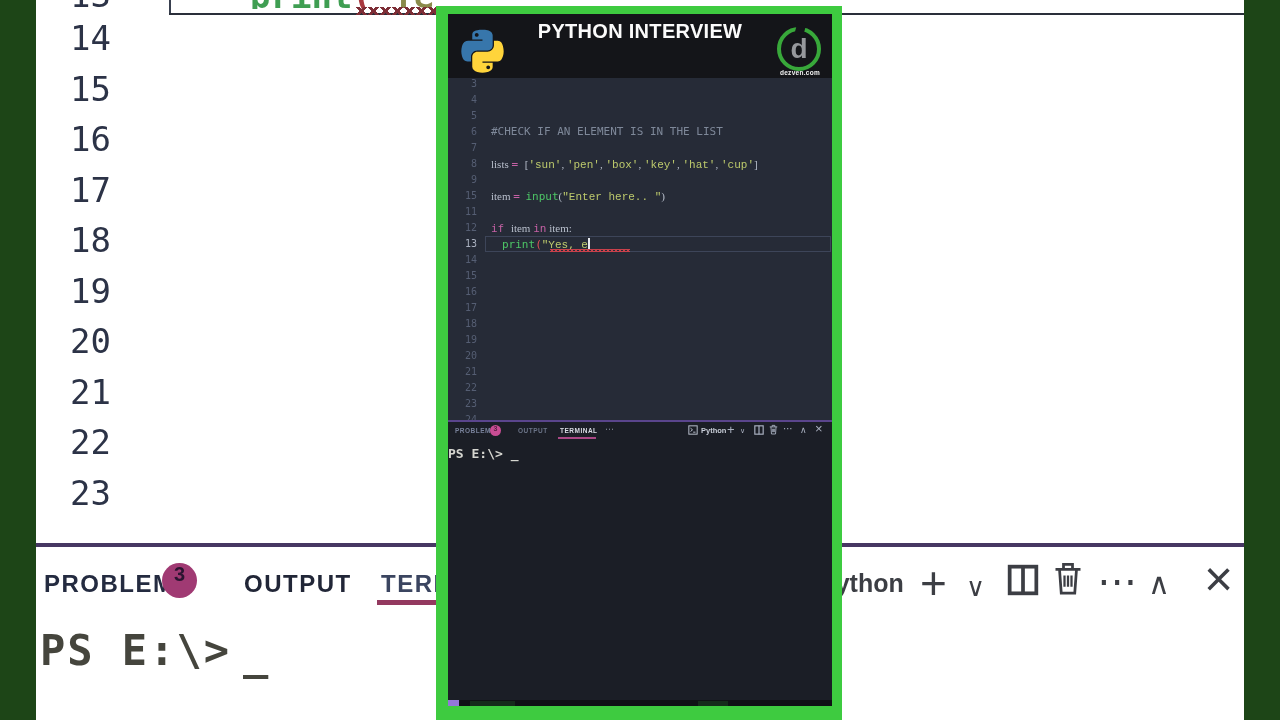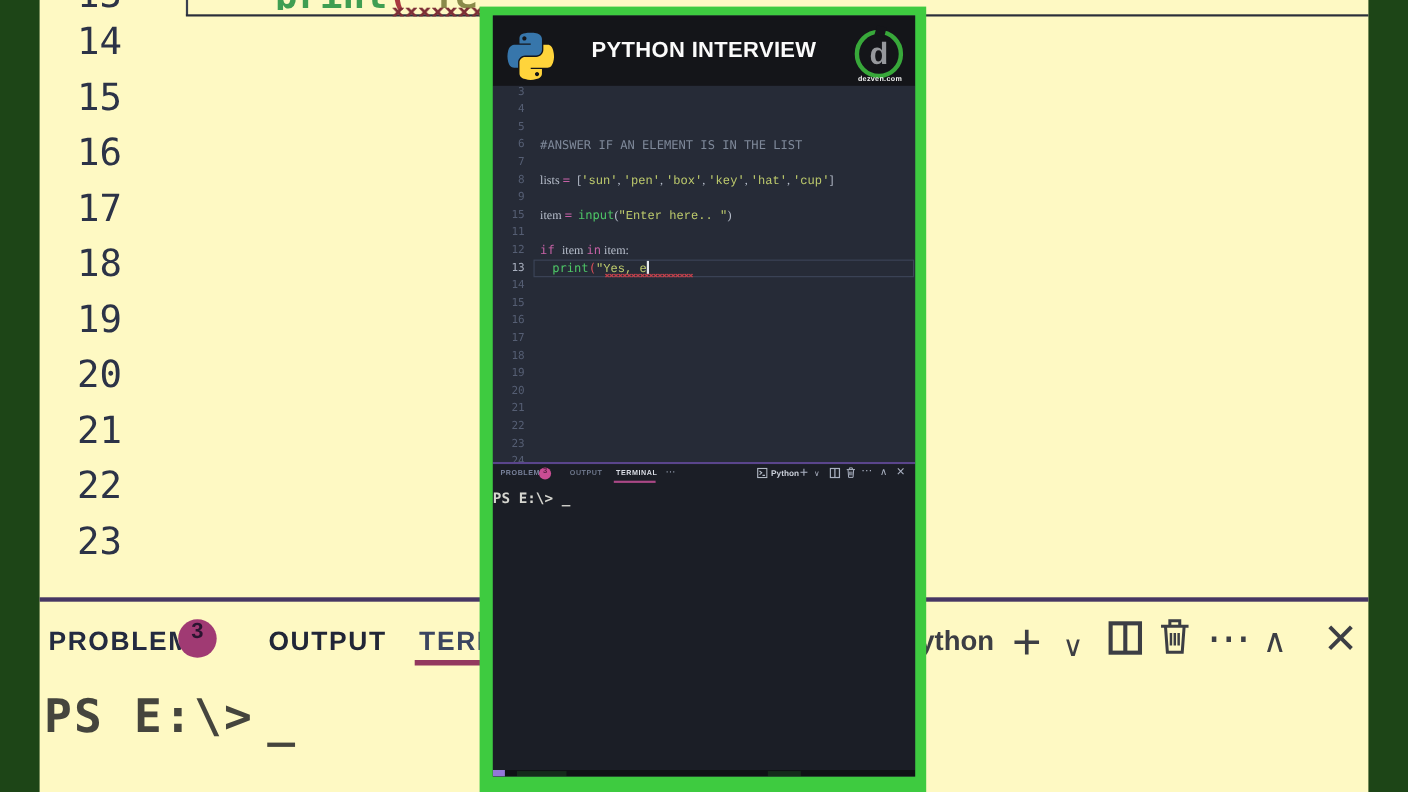--- a/index.html
+++ b/index.html
@@ -1,17 +1,17 @@
 <!DOCTYPE html>
 <html style="--frame-green: #3ecb40; --side-green: #1d4517; --editor-bg: #262b37; --header-bg: #141519; --panel-bg: #1b1e26; --divider-purple: #5a458c; --badge-pink: #c94d94; --tab-underline: #aa4886; --status-purple: #9377d8; --string: #bdca6c; --keyword: #c561a5; --function: #4dc566; --error: #e04f58; --comment: #7e8899; --squiggle-red: #c8414b; --python-blue: #3776ab; --python-yellow: #ffd43b;"><head>
 <meta charset="utf-8">
 <style>
   * { margin:0; padding:0; box-sizing:border-box; }
   html,body { width:1280px; height:720px; background:#101114; overflow:hidden; }
-  .stage { position:relative; width:1280px; height:720px; background:#fef9c3;
+  .stage { position:relative; width:1280px; height:720px; background:#ffffff;
            font-family:"Liberation Sans", sans-serif; }
 
   
   .strip { position:absolute; top:0; width:36px; height:720px; background:var(--side-green); }
   .strip.left { left:0; } .strip.right { left:1244px; }
 
   
   .bg-layer { position:absolute; inset:0; z-index:1; }
   .bg-box-v { position:absolute; left:169px; top:0; width:2px; height:14px; background:#39404f; }
   .bg-box-h { position:absolute; left:169px; top:13px; width:1075px; height:2px; background:#2a2f3a; }
@@ -42,21 +42,21 @@
   .bg-cursor { position:absolute; left:243px; top:630px; font:bold 42px "DejaVu Sans Mono", monospace; color:#45453d; }
 
   
   .frame { position:absolute; left:436px; top:6px; width:406px; height:714px; background:var(--frame-green); z-index:10; }
   .content { position:absolute; left:448px; top:14px; width:384px; height:692px; background:var(--editor-bg); overflow:hidden; z-index:11; }
 
   
   .vheader { position:absolute; left:0; top:0; width:384px; height:64px; background:var(--header-bg); z-index:5; }
   .py-logo { position:absolute; left:8px; top:15px; width:53px; height:53px; z-index:7; }
   .vtitle { position:absolute; left:56px; top:5px; width:272px; height:54px; z-index:6;
-            display:flex; flex-direction:column; justify-content:center; text-align:center;
+            display:flex; justify-content:center; text-align:center;
             font:bold 20px "Liberation Sans", sans-serif; letter-spacing:0.3px; line-height:25px; color:#fbfbfb; }
   .brand { position:absolute; left:326px; top:12px; width:52px; height:52px; z-index:6; }
   .brand-ring { position:absolute; left:3px; top:1px; width:44px; height:44px; border-radius:50%; border:4px solid #38a83a; }
   .brand-notch { position:absolute; left:22px; top:-2px; width:9px; height:9px; background:var(--header-bg); transform:rotate(15deg); }
   .brand-letter { position:absolute; left:0; top:0; width:50px; height:46px; display:flex; align-items:center; justify-content:center;
                   font:bold 28px "Liberation Sans", sans-serif; color:#96989c; }
   .brand-site { position:absolute; left:2px; bottom:2px; width:48px; text-align:center;
                 font:bold 6.5px "Liberation Sans", sans-serif; color:#f2f2f2; letter-spacing:0.3px; }
 
   
@@ -188,21 +188,21 @@
           <div class="code-line">
             <span class="ln">4</span>
             <span class="code"></span>
           </div>
           <div class="code-line">
             <span class="ln">5</span>
             <span class="code"></span>
           </div>
           <div class="code-line">
             <span class="ln">6</span>
-            <span class="code"><span class="tok-comment">#ANSWER IF AN ELEMENT IS IN THE LIST</span></span>
+            <span class="code"><span class="tok-comment">#CHECK IF AN ELEMENT IS IN THE LIST</span></span>
           </div>
           <div class="code-line">
             <span class="ln">7</span>
             <span class="code"></span>
           </div>
           <div class="code-line">
             <span class="ln">8</span>
             <span class="code"><span class="tok-plain">lists </span><span class="tok-keyword">= </span><span class="tok-plain">[</span><span class="tok-string">'sun'</span><span class="tok-plain">, </span><span class="tok-string">'pen'</span><span class="tok-plain">, </span><span class="tok-string">'box'</span><span class="tok-plain">, </span><span class="tok-string">'key'</span><span class="tok-plain">, </span><span class="tok-string">'hat'</span><span class="tok-plain">, </span><span class="tok-string">'cup'</span><span class="tok-plain">]</span></span>
           </div>
           <div class="code-line">

